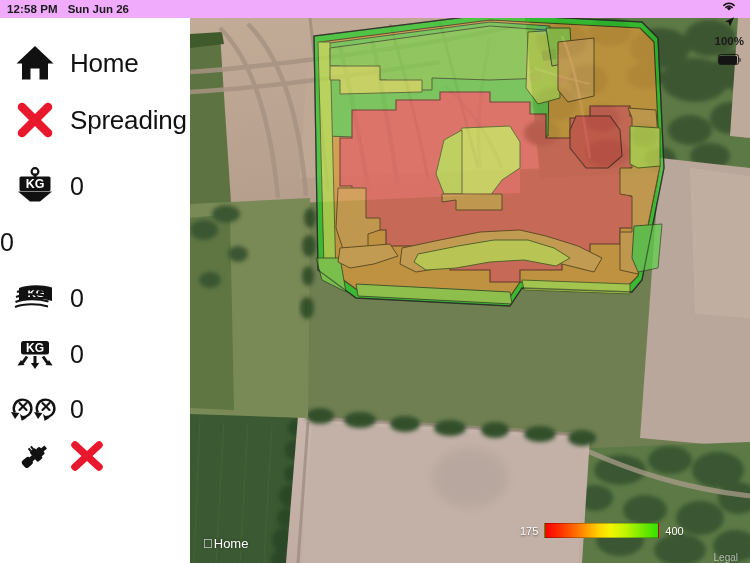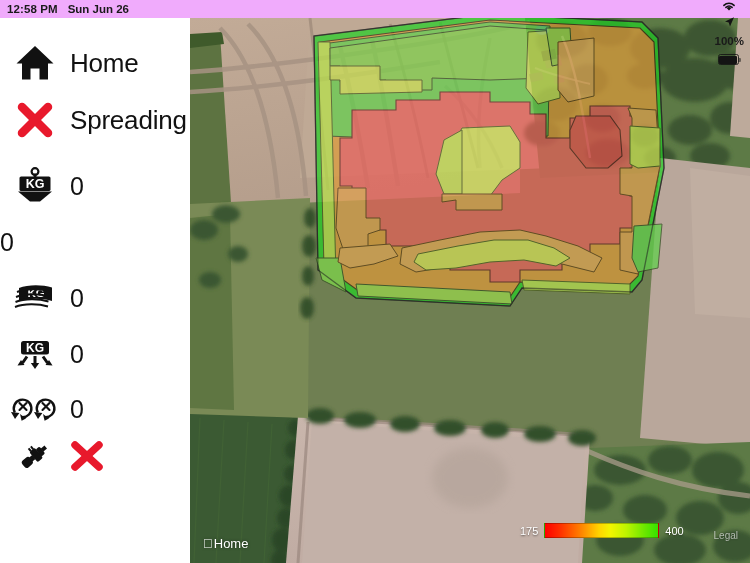--- a/index.html
+++ b/index.html
@@ -64,21 +64,21 @@
   .maps-credit {
     position:absolute; left:13px; bottom:12px;
     display:flex; align-items:center; gap:1px;
     font-size:13px; color:#ffffff; font-weight:500;
     text-shadow:0 0 3px rgba(0,0,0,.55);
     z-index:12;
   }
   .apple-glyph { font-size:13px; line-height:13px; color:#fff; }
 
   .legal {
-    position:absolute; right:12px; bottom:22px; z-index:12;
+    position:absolute; right:12px; bottom:0; z-index:12;
     font-size:10px; color:rgba(255,255,255,.62);
     text-shadow:0 0 2px rgba(0,0,0,.4);
   }
 
   .legend {
     position:absolute; left:330px; bottom:25px; z-index:14;
     display:flex; align-items:center; gap:6px;
   }
   .legend .lg-label {
     font-size:11px; color:#ffffff; font-weight:500;

